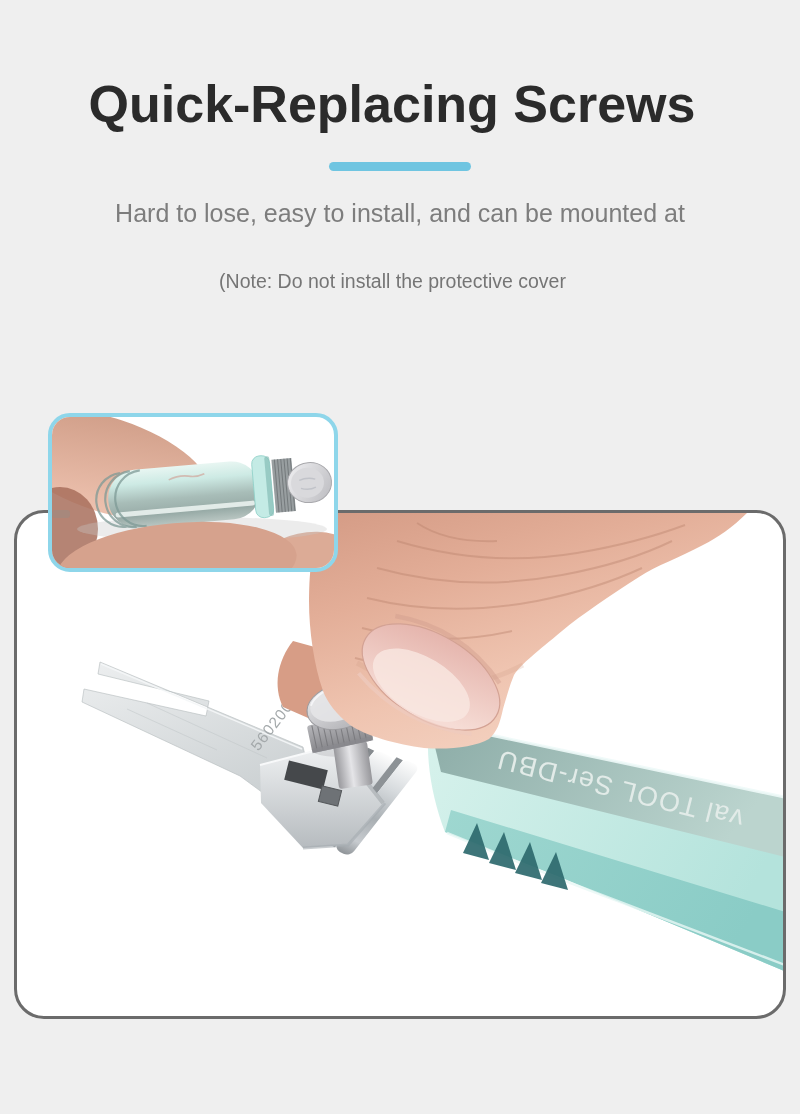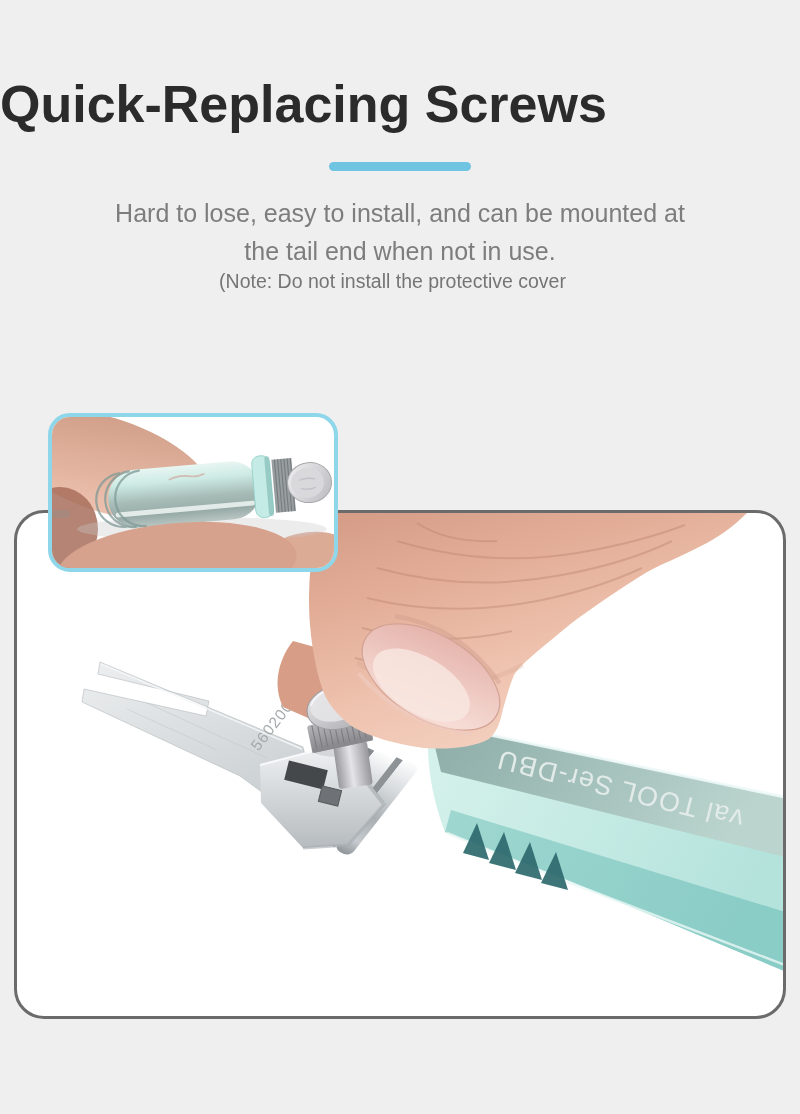--- a/index.html
+++ b/index.html
@@ -2,21 +2,21 @@
 <html><head>
 <meta charset="utf-8">
 <style>
   html,body{margin:0;padding:0;}
   body{
     width:800px;height:1114px;position:relative;overflow:hidden;
     background:#efefef;
     font-family:"Liberation Sans", sans-serif;
   }
   .page-title{
-    position:absolute;top:74px;left:0;right:16px;text-align:left;
+    position:absolute;top:74px;left:0;right:16px;text-align:center;
     font-size:52px;font-weight:700;color:#2b2b2b;letter-spacing:0px;
   }
   .title-underline{
     position:absolute;top:162px;left:329px;width:142px;height:9px;
     border-radius:5px;background:#6fc5e1;
   }
   .desc{
     position:absolute;top:194px;left:0;right:0;text-align:center;
     font-size:25px;line-height:38px;color:#7d7d7d;
   }
@@ -39,21 +39,20 @@
   text{font-family:"Liberation Sans", sans-serif;}
 </style>
 </head>
 <body>
 
 <div class="page-title">Quick-Replacing Screws</div>
 <div class="title-underline"></div>
 
 <div class="desc">
   <div>Hard to lose, easy to install, and can be mounted at</div>
-  <div>the tail end when not in use.</div>
 </div>
 <div class="note">
   <div>(Note: Do not install the protective cover</div>
 </div>
 
 <div class="photo-card">
 <svg viewBox="0 0 766 503" xmlns="http://www.w3.org/2000/svg">
   <defs>
     <linearGradient id="skinGrad" x1="0" y1="0" x2="0.55" y2="1">
       <stop offset="0" stop-color="#d49b85"></stop>

